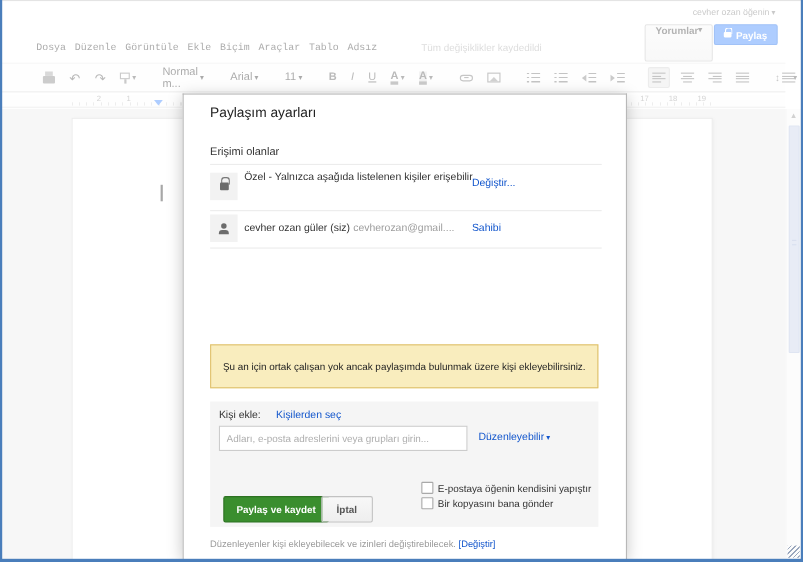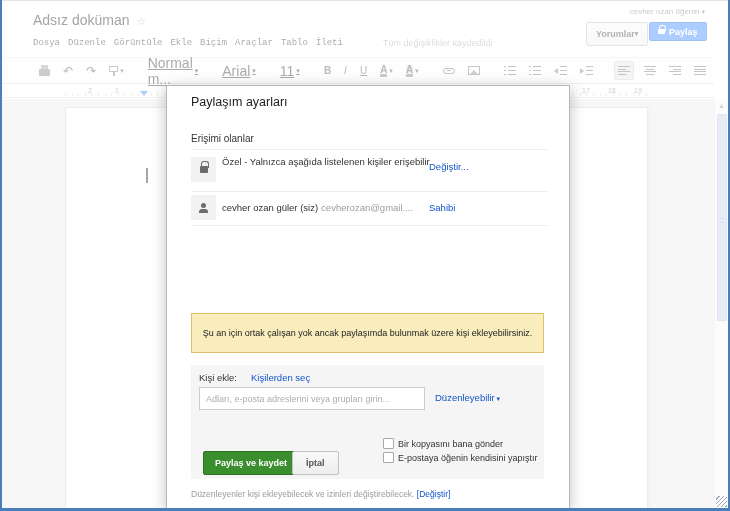--- a/index.html
+++ b/index.html
@@ -22,38 +22,38 @@
   
   .app{position:absolute;inset:0;background:#fff;}
   .doc-title-row{position:absolute;left:33px;top:12px;display:flex;align-items:baseline;gap:7px;}
   .doc-title{font-size:14px;color:#333;}
   .star{color:#b5b5b5;font-size:11px;}
   .menubar{position:absolute;left:33px;top:38px;display:flex;gap:8px;font-size:9px;color:#444;}
   .menubar span{cursor:default;font-family:Liberation Mono, monospace;}
   .save-status{position:absolute;left:383px;top:38px;font-size:9px;color:#b3b3b3;}
   .account{position:absolute;top:7px;right:25px;font-size:8px;color:#888;}
   .dd::after{content:" ▾";font-size:7px;color:inherit;}
-  .btn-comments{position:absolute;left:586px;top:22px;height:24px;padding:0 9px;
+  .btn-comments{position:absolute;left:586px;top:22px;height:34px;padding:0 9px;
     background:linear-gradient(#f8f8f8,#f0f0f0);border:1px solid #c6c6c6;border-radius:2px;
-    font-size:9px;font-weight:bold;color:#555;display:flex;align-items:center;}
+    font-size:9px;font-weight:bold;color:#555;display:flex;}
   .btn-share-top{position:absolute;left:649px;top:22px;height:19px;padding:0 8px;
     background:var(--share_accent,#4d90fe);border:1px solid #3079ed;border-radius:2px;
     font-size:9px;font-weight:bold;color:#fff;display:flex;align-items:center;gap:4px;}
   .lock-w{width:7px;height:5px;background:#fff;border-radius:1px;position:relative;}
   .lock-w::before{content:'';position:absolute;top:-4px;left:1px;width:5px;height:5px;
     border:1px solid #fff;border-bottom:none;border-radius:3px 3px 0 0;}
 
   
   .toolbar{position:absolute;left:0;right:16px;top:57px;height:27px;border-top:1px solid #ededed;
     border-bottom:1px solid #dcdcdc;display:flex;align-items:center;padding-left:36px;gap:7px;
     color:#666;font-size:10px;background:#fcfcfc;}
   .tsep{width:1px;height:15px;background:#ddd;margin:0 2px;}
   .tbtn{display:flex;align-items:center;gap:2px;height:19px;padding:0 3px;border-radius:2px;}
   .tbtn.active{background:#e9e9e9;border:1px solid #d4d4d4;}
-  .tdrop{color:#444;font-size:14px;text-decoration:underline;}
+  .tdrop{color:#444;font-size:10px;}
   .glyph{font-size:12px;line-height:12px;color:#666;}
   .bi{font-weight:bold;} .ii{font-style:italic;} .ui{text-decoration:underline;}
   .a-icon{font-weight:bold;font-size:10px;line-height:9px;border-bottom:3px solid #8a8a8a;color:#666;}
   .a-icon.hl{background:#e2e2e2;}
   .i-print{width:11px;height:7px;background:#8f8f8f;border-radius:1px;position:relative;margin-top:3px;}
   .i-print::before{content:'';position:absolute;top:-4px;left:2px;width:7px;height:4px;background:#aaa;}
   .i-paint{width:9px;height:6px;border:1px solid #8a8a8a;position:relative;margin-bottom:4px;}
   .i-paint::after{content:'';position:absolute;left:3px;bottom:-5px;width:2px;height:4px;background:#8a8a8a;}
   .i-link{width:12px;height:6px;border:1px solid #808080;border-radius:3px;position:relative;}
   .i-link::after{content:'';position:absolute;left:3px;top:1.5px;width:4px;height:1px;background:#808080;}
@@ -148,44 +148,40 @@
   .cbgroup .cb{margin-right:4px;}
   .dlg-footer{position:absolute;left:24px;top:403px;font-size:8.5px;color:#9b9b9b;}
 </style>
 </head>
 <body>
 
 <div class="window">
 
   <div class="app">
 
-    <div class="doc-title-row">
-      <span class="doc-title">Adsız doküman</span>
-      <span class="star">☆</span>
-    </div>
 
     <div class="account dd">cevher ozan öğenin</div>
 
     <div class="btn-comments dd">
       <span>Yorumlar</span>
     </div>
     <div class="btn-share-top">
       <span class="lock-w"></span>
       <span>Paylaş</span>
     </div>
 
     <div class="menubar">
       <span>Dosya</span>
       <span>Düzenle</span>
       <span>Görüntüle</span>
       <span>Ekle</span>
       <span>Biçim</span>
       <span>Araçlar</span>
       <span>Tablo</span>
-      <span>İleti</span>
+      <span>Adsız</span>
     </div>
     <div class="save-status">Tüm değişiklikler kaydedildi</div>
 
     <div class="toolbar">
       <span class="tbtn">
           <span class="i-print"></span>
         </span>
       <span class="tbtn glyph">↶</span>
       <span class="tbtn glyph">↷</span>
       <span class="tbtn dd">
@@ -339,22 +335,22 @@
       <span class="panel-label">Kişi ekle:</span>
       <a class="choose-link link">Kişilerden seç</a>
       <input class="people-input" type="text" placeholder="Adları, e-posta adreslerini veya grupları girin..." style="">
       <a class="perm-link link dd">Düzenleyebilir</a>
 
 
       <div class="btn-green">Paylaş ve kaydet</div>
       <div class="btn-cancel">İptal</div>
 
       <div class="cbgroup">
+        <label><span class="cb"></span><span>E-postaya öğenin kendisini yapıştır</span></label>
         <label><span class="cb"></span><span>Bir kopyasını bana gönder</span></label>
-        <label><span class="cb"></span><span>E-postaya öğenin kendisini yapıştır</span></label>
       </div>
     </div>
 
     <div class="dlg-footer">
       <span>Düzenleyenler kişi ekleyebilecek ve izinleri değiştirebilecek.</span>
       <a class="link">[Değiştir]</a>
     </div>
   </div>
 
   <div class="b-top"></div>

